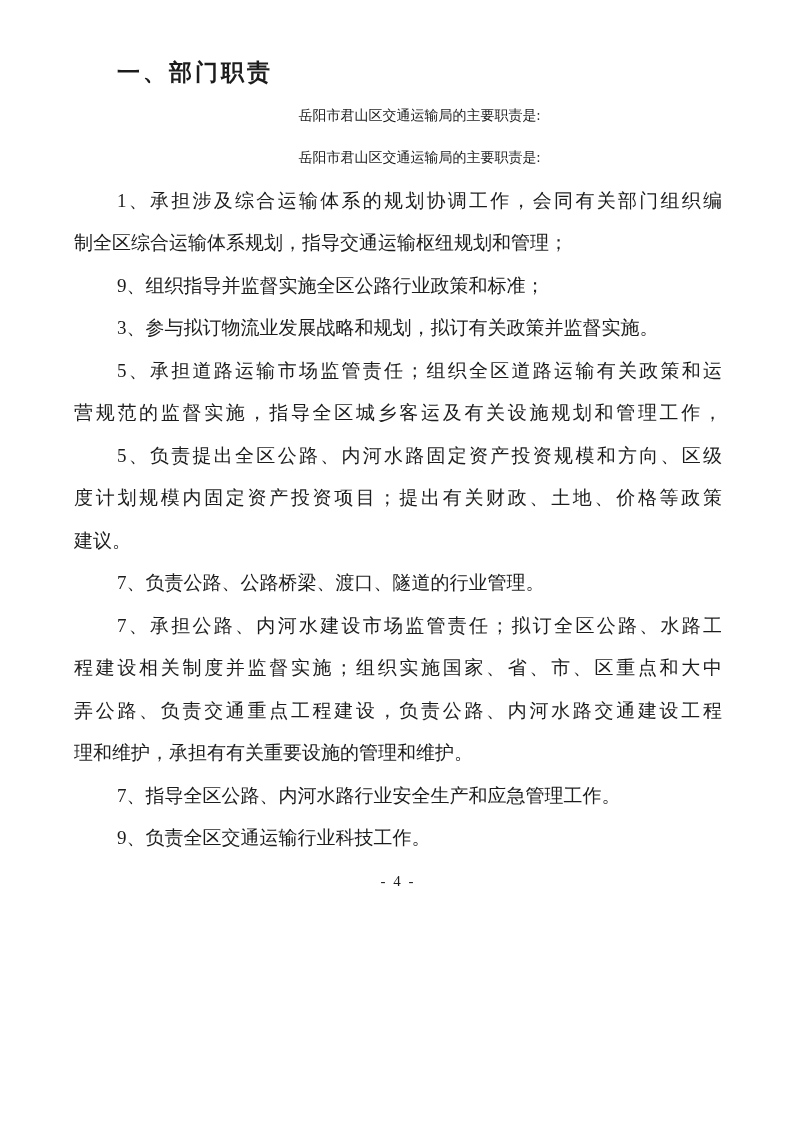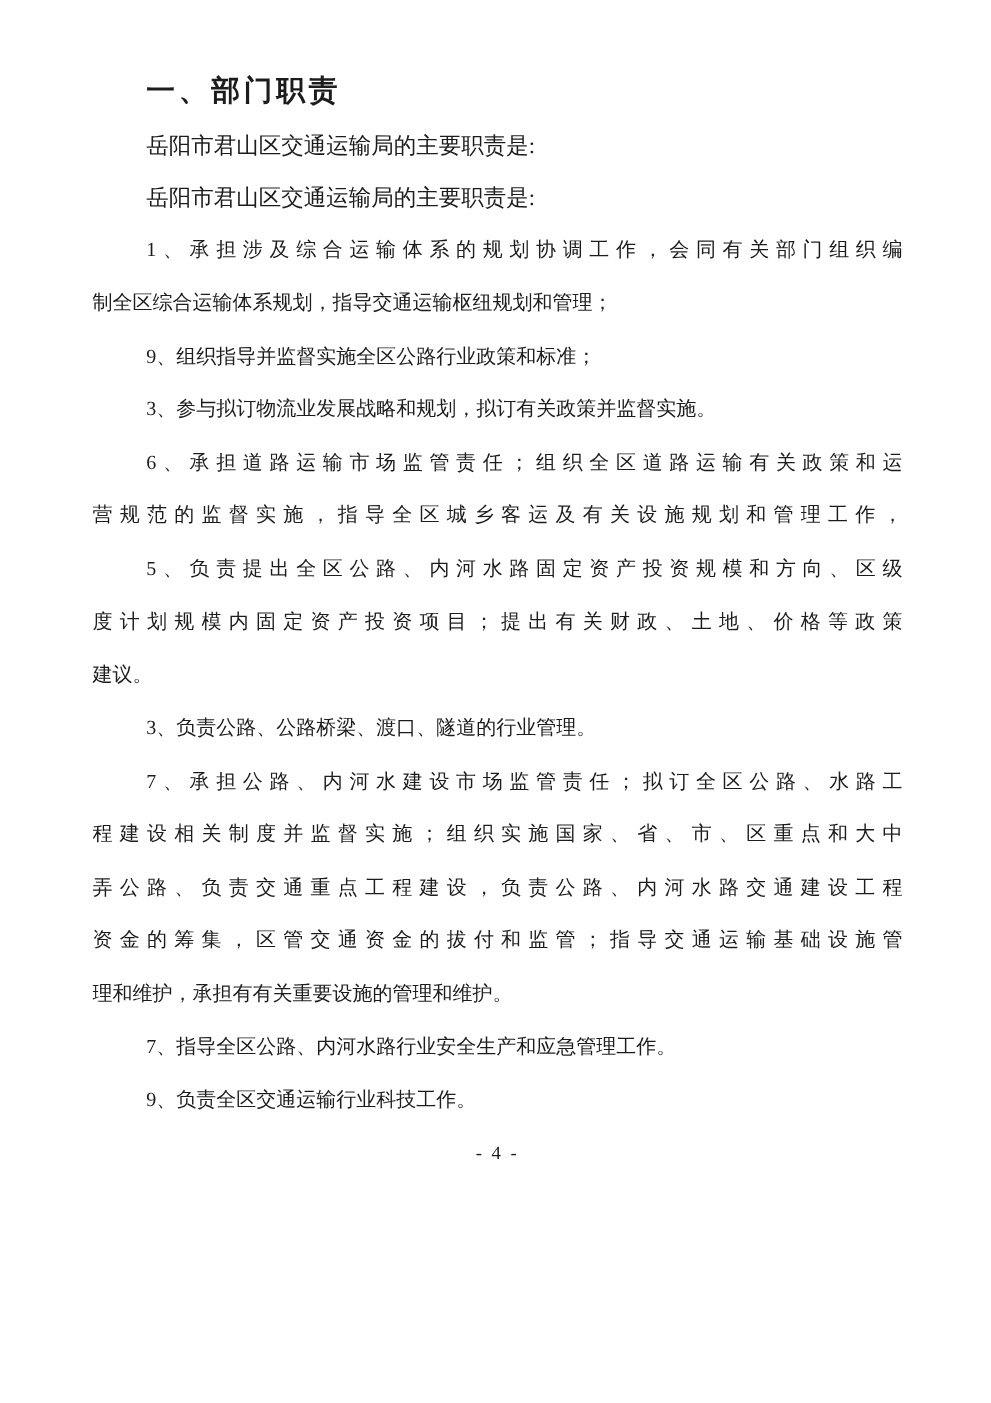--- a/index.html
+++ b/index.html
@@ -29,37 +29,38 @@
     line-height: 42.5px;
     height: 42.5px;
     text-indent: 43px;
     letter-spacing: 3px;
     white-space: nowrap;
   }
   .para {
     margin: 0;
   }
   .line {
-    font-size: 16px;
+    font-size: 19px;
     line-height: 42.5px;
     height: 42.5px;
     overflow: hidden;
     word-break: break-all;
   }
   .line.indent {
     text-indent: 43px;
   }
   .line.fill {
     text-align: justify;
     text-align-last: justify;
     -moz-text-align-last: justify;
     text-justify: inter-ideograph;
   }
   .para.intro .line {
-    font-size: 18px;
+    font-size: 14px;
+    text-align: center;
   }
   .footer-row {
     font-size: 15px;
     line-height: 42.5px;
     height: 42.5px;
     text-align: center;
     letter-spacing: 2px;
   }
 </style>
 </head>
@@ -79,36 +80,35 @@
           <div class="line indent fill">1、承担涉及综合运输体系的规划协调工作，会同有关部门组织编</div>
           <div class="line">制全区综合运输体系规划，指导交通运输枢纽规划和管理；</div>
         </div>
         <div class="para body">
           <div class="line indent">9、组织指导并监督实施全区公路行业政策和标准；</div>
         </div>
         <div class="para body">
           <div class="line indent">3、参与拟订物流业发展战略和规划，拟订有关政策并监督实施。</div>
         </div>
         <div class="para body">
-          <div class="line indent fill">6、承担道路运输市场监管责任；组织全区道路运输有关政策和运</div>
+          <div class="line indent fill">5、承担道路运输市场监管责任；组织全区道路运输有关政策和运</div>
           <div class="line fill">营规范的监督实施，指导全区城乡客运及有关设施规划和管理工作，</div>
         </div>
         <div class="para body">
           <div class="line indent fill">5、负责提出全区公路、内河水路固定资产投资规模和方向、区级</div>
           <div class="line fill">度计划规模内固定资产投资项目；提出有关财政、土地、价格等政策</div>
           <div class="line">建议。</div>
         </div>
         <div class="para body">
-          <div class="line indent">3、负责公路、公路桥梁、渡口、隧道的行业管理。</div>
+          <div class="line indent">7、负责公路、公路桥梁、渡口、隧道的行业管理。</div>
         </div>
         <div class="para body">
           <div class="line indent fill">7、承担公路、内河水建设市场监管责任；拟订全区公路、水路工</div>
           <div class="line fill">程建设相关制度并监督实施；组织实施国家、省、市、区重点和大中</div>
           <div class="line fill">弄公路、负责交通重点工程建设，负责公路、内河水路交通建设工程</div>
-          <div class="line fill">资金的筹集，区管交通资金的拔付和监管；指导交通运输基础设施管</div>
           <div class="line">理和维护，承担有有关重要设施的管理和维护。</div>
         </div>
         <div class="para body">
           <div class="line indent">7、指导全区公路、内河水路行业安全生产和应急管理工作。</div>
         </div>
         <div class="para body">
           <div class="line indent">9、负责全区交通运输行业科技工作。</div>
         </div>
       </div>
     <div class="footer-row">- 4 -</div>

